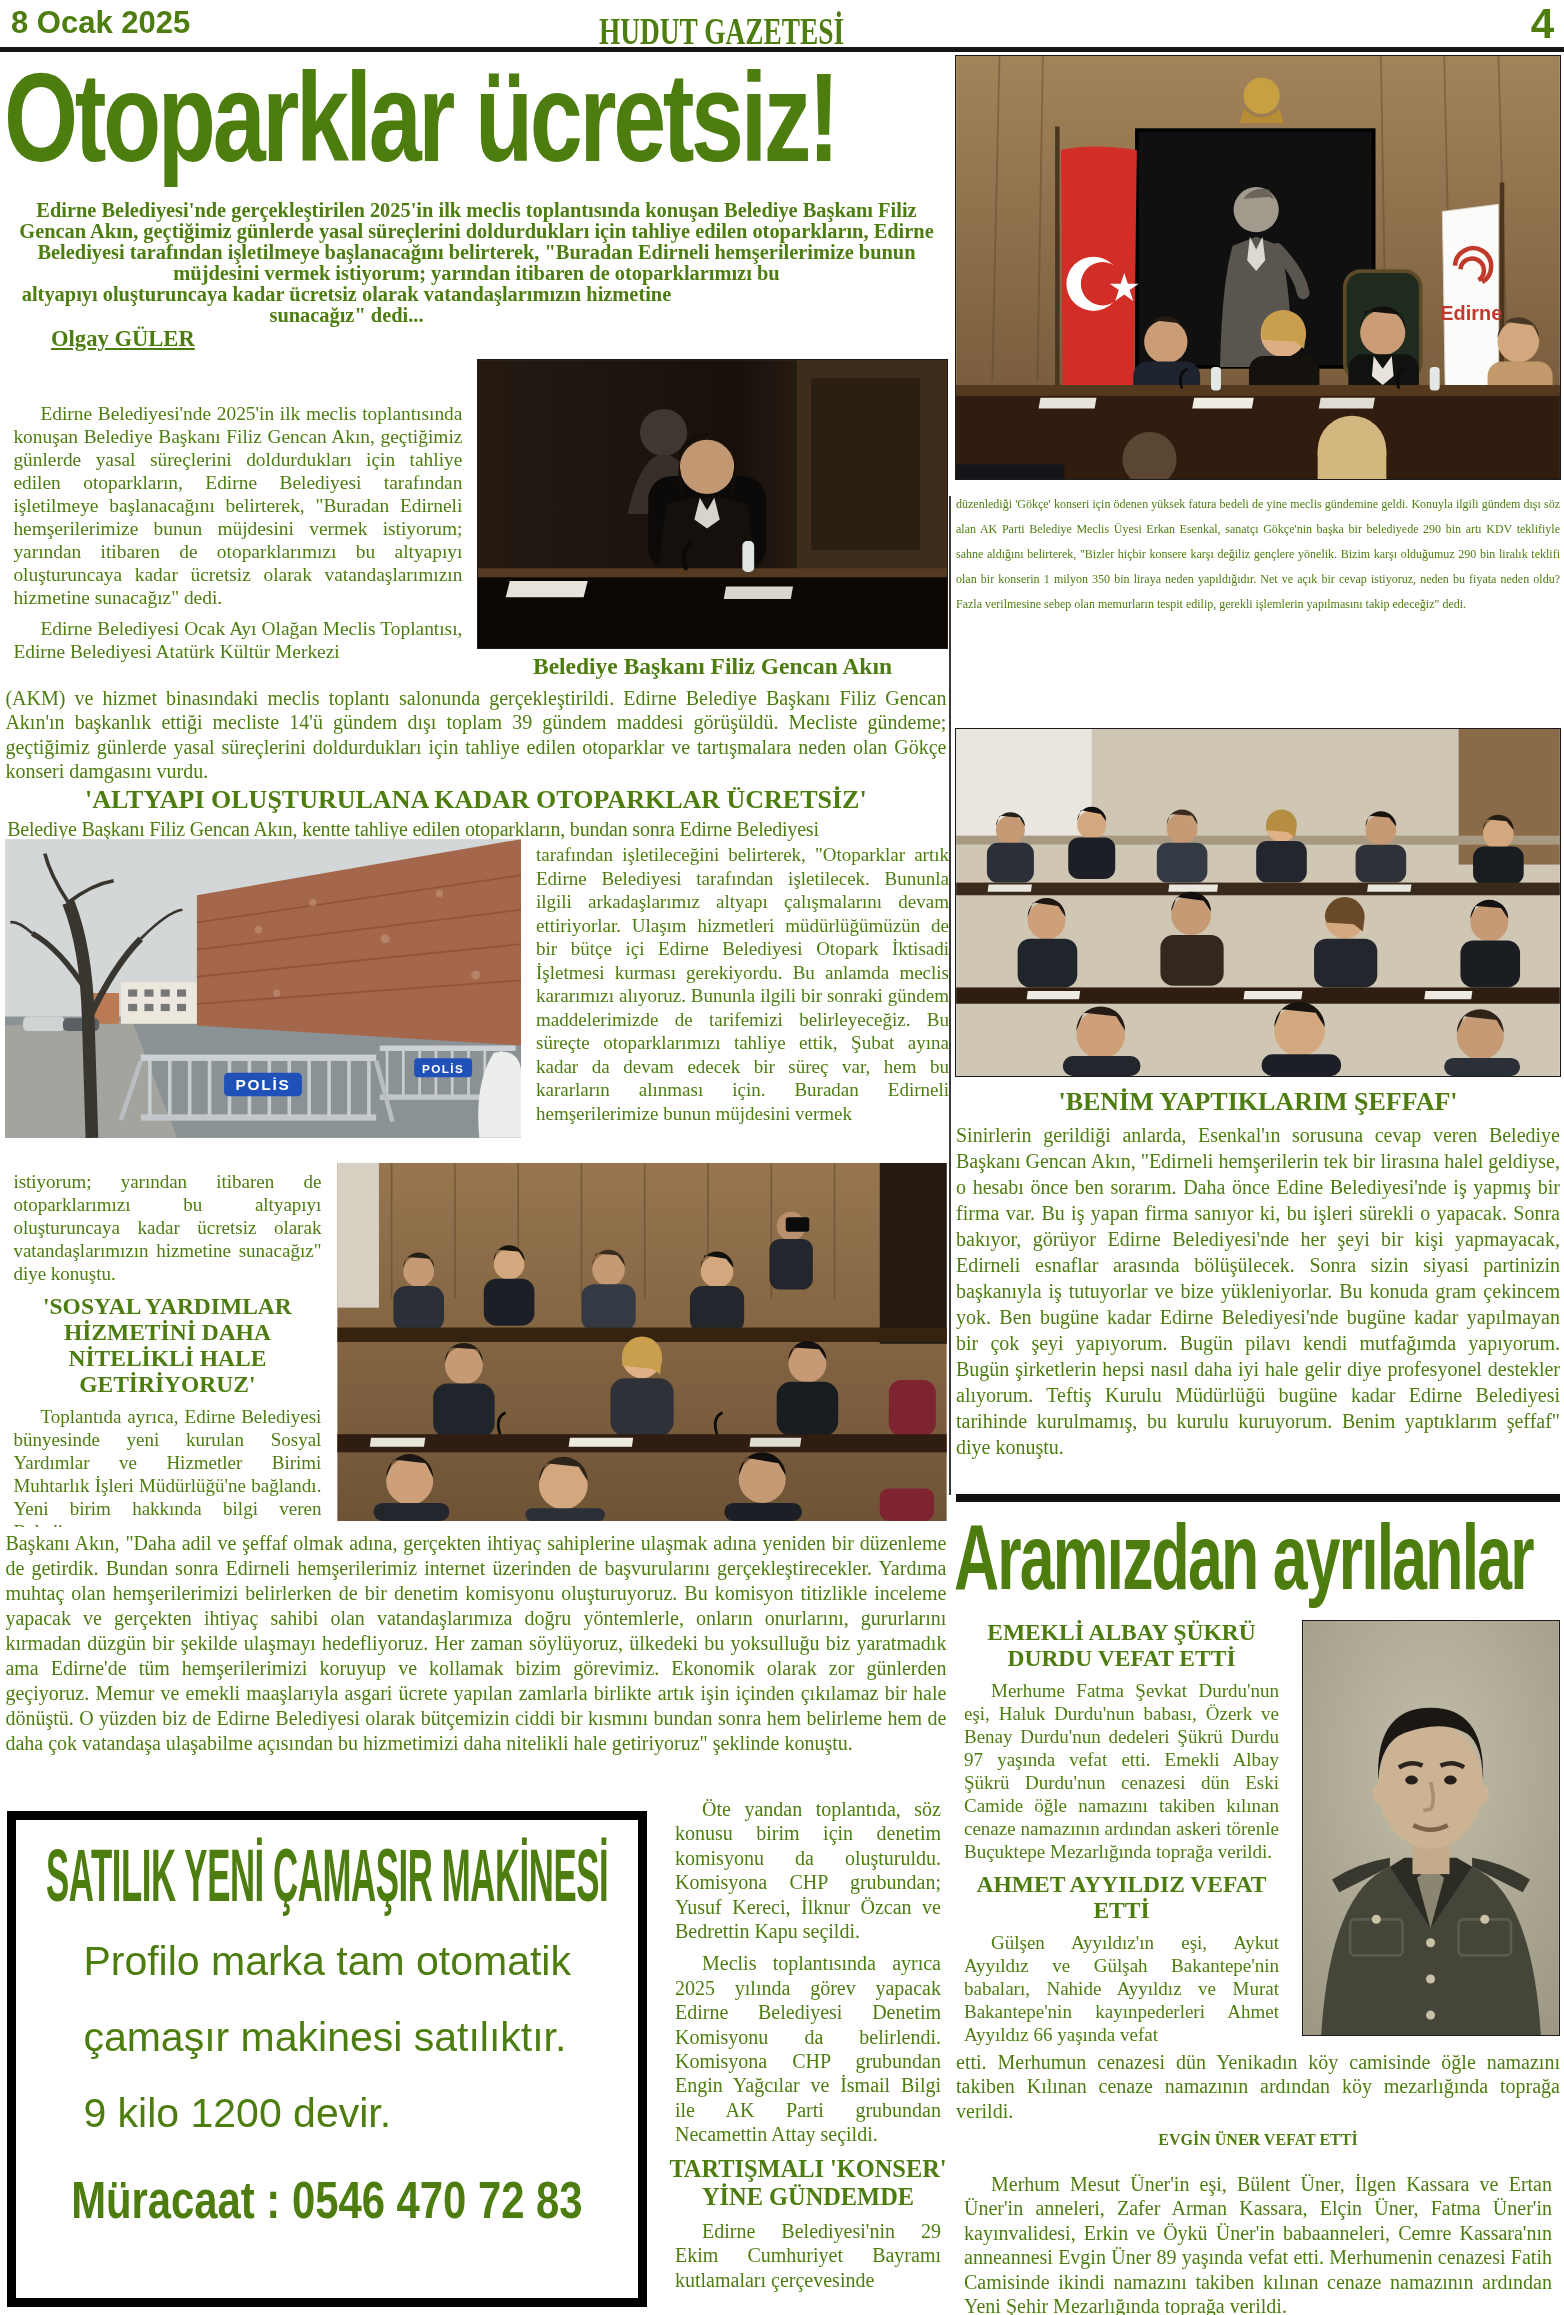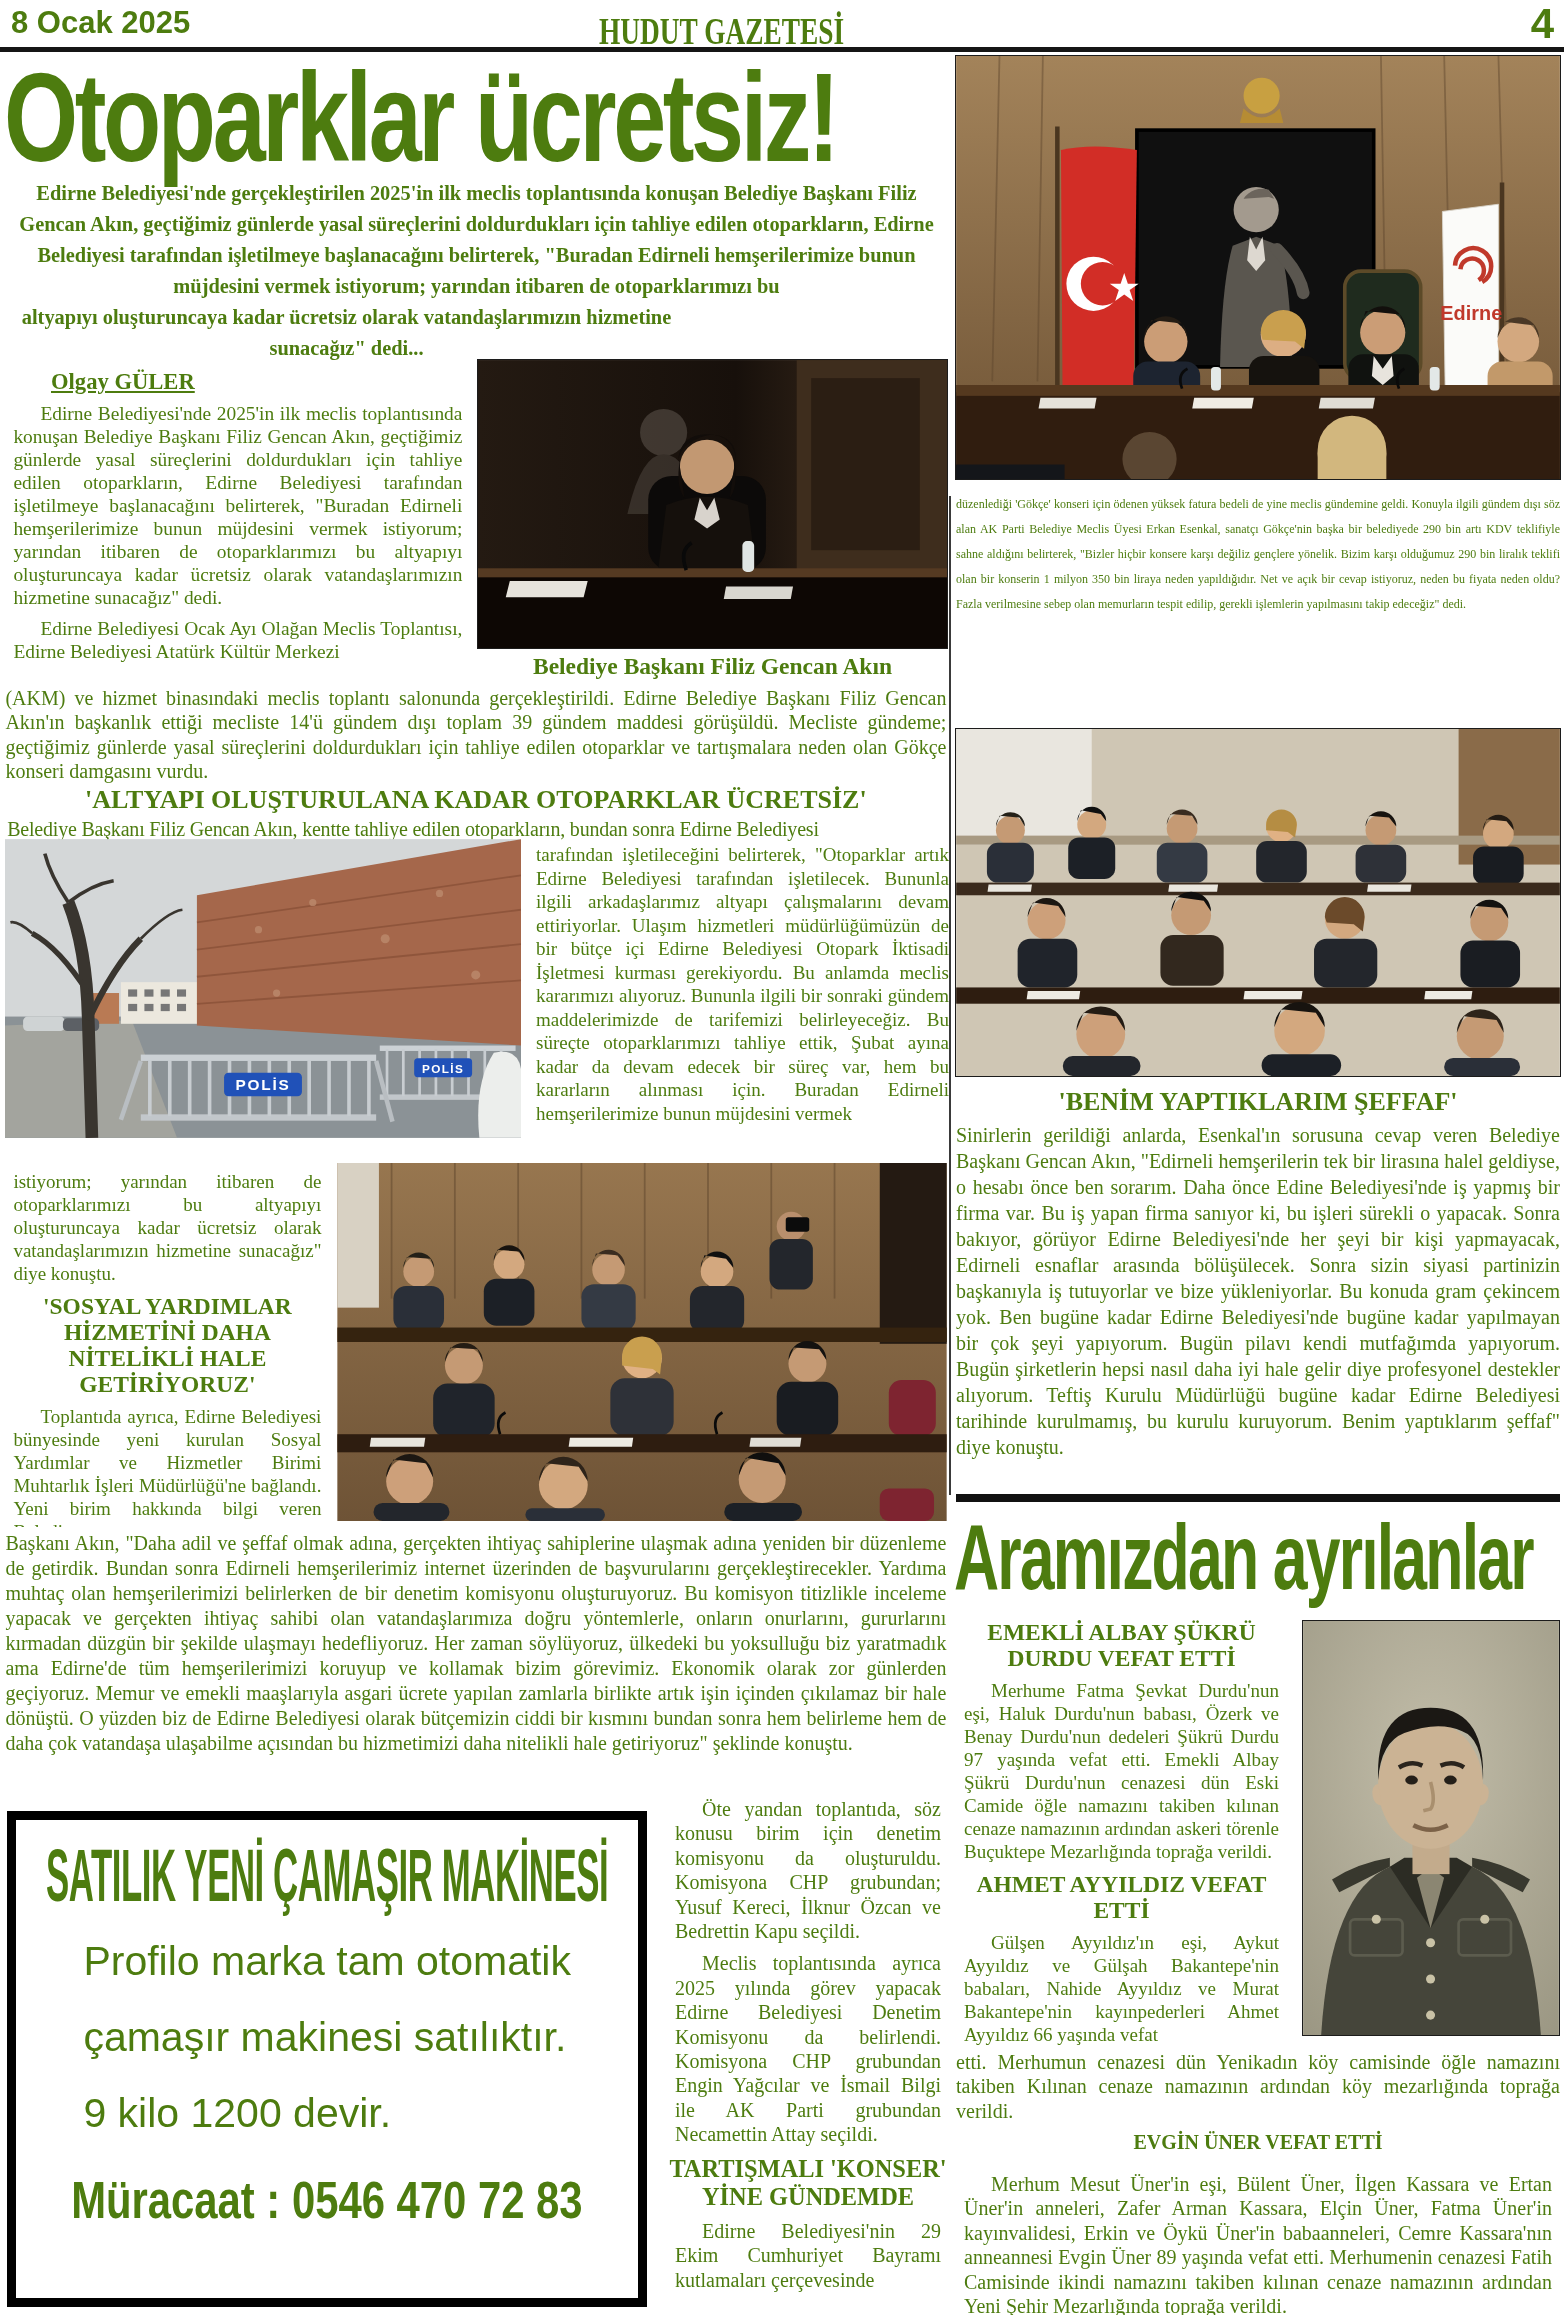--- a/index.html
+++ b/index.html
@@ -18,21 +18,21 @@
   .date{left:11px;top:5.4px;font-size:31px;font-weight:bold;}
   .masthead{left:599px;top:9px;font-size:38px;font-weight:bold;transform:scaleX(.72);transform-origin:left top;letter-spacing:0px;}
   .pagenum{right:11px;top:0px;font-size:42px;font-weight:bold;}
   .header-rule{left:0;top:47px;width:1565px;height:4.5px;background:#151515;}
 
   
   .headline{left:3.6px;top:51px;font-size:127px;font-weight:bold;letter-spacing:-4.5px;
             transform:scaleX(.75);transform-origin:left top;line-height:1.05;}
 
   
-  .lead{left:9px;top:178px;width:935px;font-weight:bold;font-size:20.4px;line-height:31px;}
+  .lead{left:9px;top:200px;width:935px;font-weight:bold;font-size:20.4px;line-height:21px;}
   .lead-p2{width:675px;margin:0 auto 0 0;}
   .byline{display:inline-block;margin:2px 0 0 42px;font-size:22.6px;font-weight:bold;text-decoration:underline;}
 
   .col1{left:5.4px;top:394px;width:465px;font-size:19.4px;line-height:23px;}
   .body-p{margin:8px;}
 
   .photo-frame{outline:1.8px solid #1c1c1c;}
   .mayor-photo{left:478px;top:360px;width:469px;height:288px;}
   .caption{left:478px;top:653px;width:469px;font-size:23.5px;font-weight:bold;}
 
@@ -67,21 +67,21 @@
   .audience-photo{left:956px;top:729px;width:604px;height:347px;}
   .sh-seffaf{left:956px;top:1087px;width:604px;font-size:26px;}
   .seffaf-p{left:956px;top:1122px;width:604px;font-size:20px;line-height:26px;}
   .right-rule{left:956px;top:1494px;width:604px;height:8.1px;background:#111;}
   .obit-headline{left:954px;top:1505px;font-size:92px;font-weight:bold;letter-spacing:-2.7px;
                  transform:scaleX(.68);transform-origin:left top;}
   .obit-col{left:956px;top:1617px;width:331px;height:431px;font-size:19px;line-height:23px;overflow:hidden;}
   .obit-title{font-size:23.5px;line-height:26px;margin:1.8px 0 3.6px 0;}
   .military-photo{left:1303px;top:1621px;width:256px;height:414px;}
   .obit2-wide{left:956px;top:2050px;width:604px;font-size:20px;line-height:24.4px;}
-  .obit3-title{left:956px;top:2131px;width:604px;font-size:20px;}
+  .obit3-title{left:956px;top:2131px;width:604px;font-size:16px;}
   .obit3-body{left:956px;top:2164px;width:604px;font-size:20px;line-height:24.4px;}
 
   svg{display:block;}
 </style>
 </head>
 <body>
 
 <div class="page">
 
   <div class="abs date sans">8 Ocak 2025</div>

